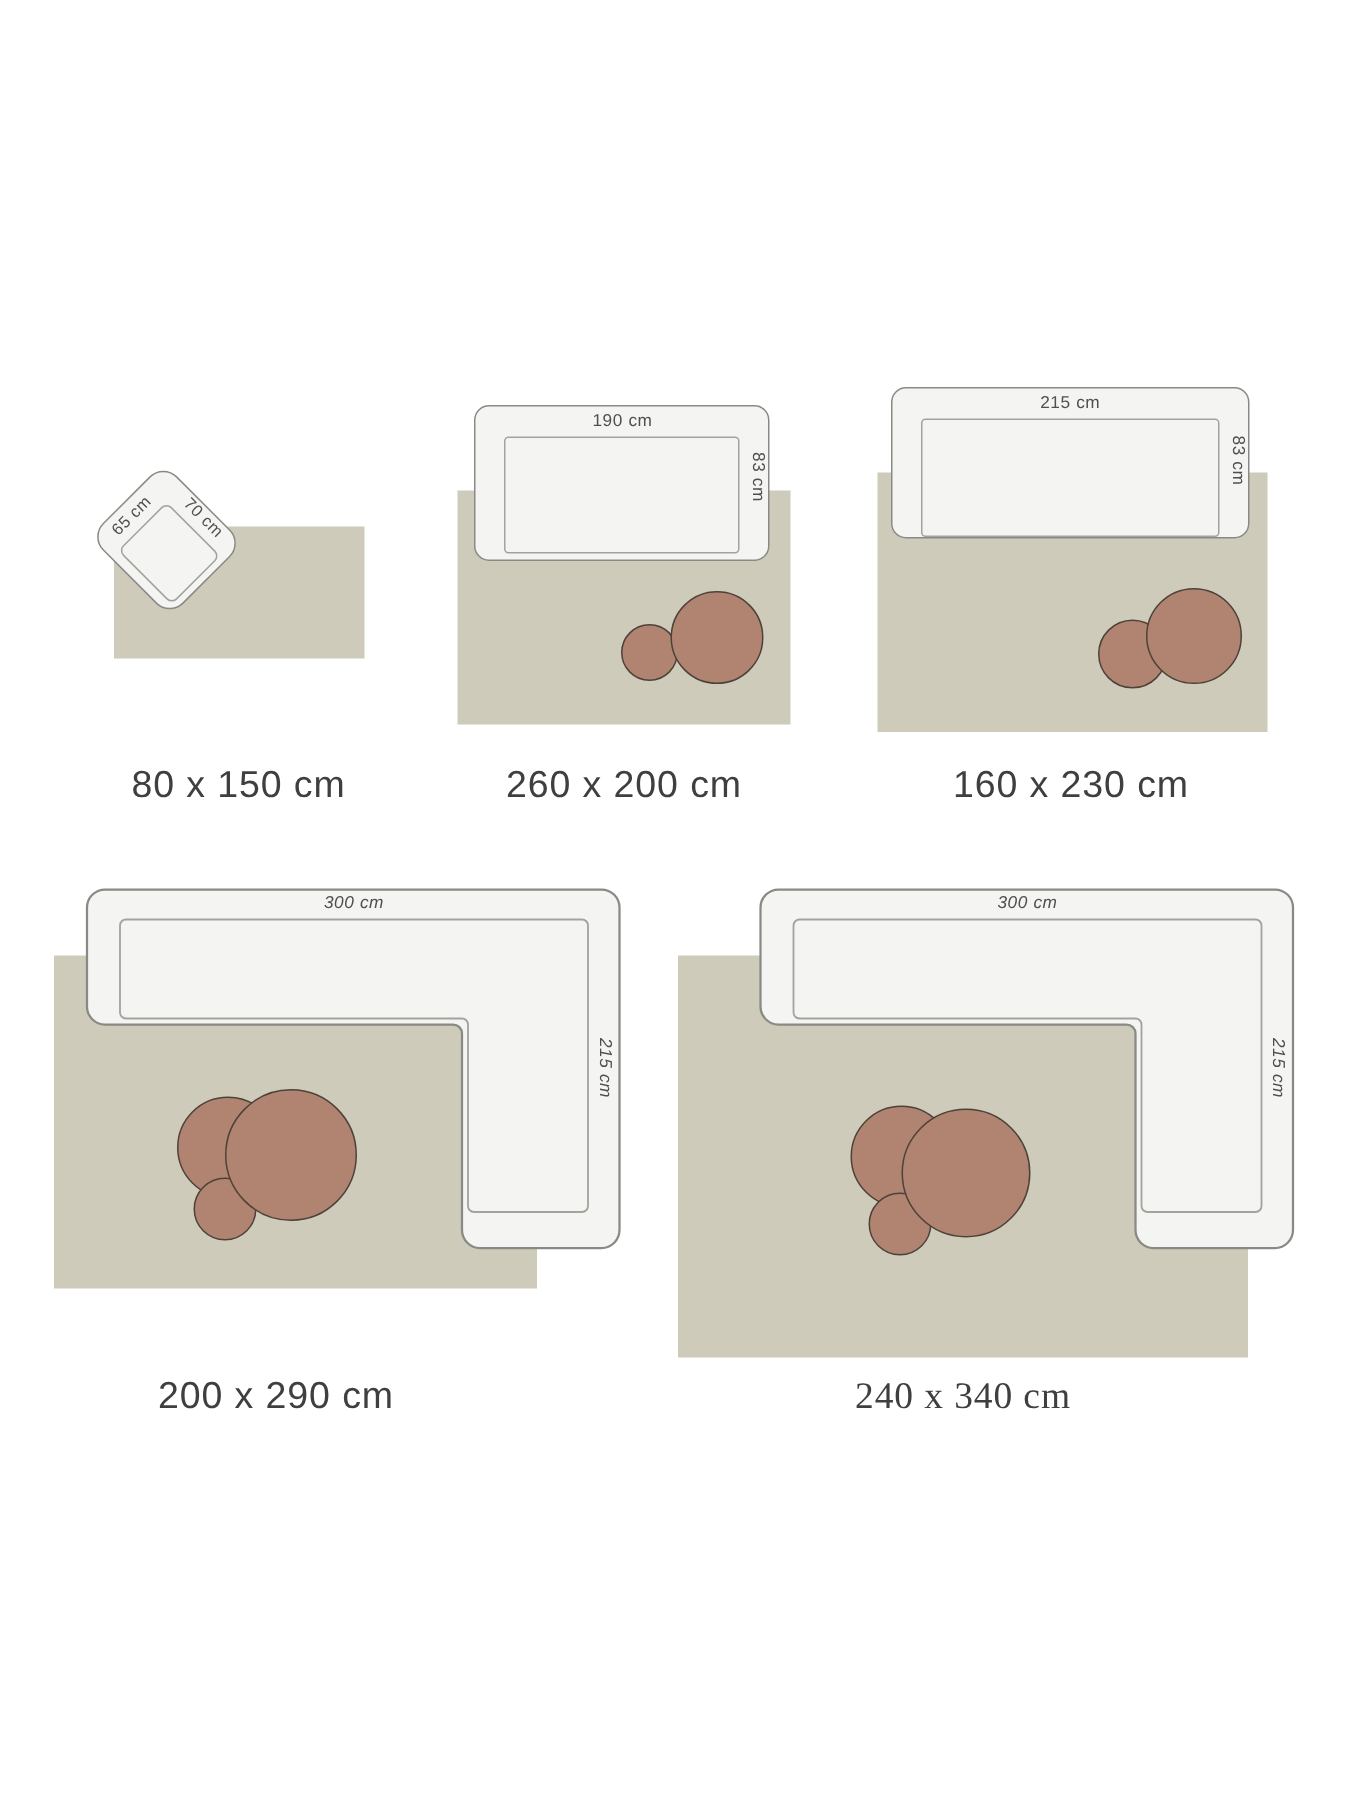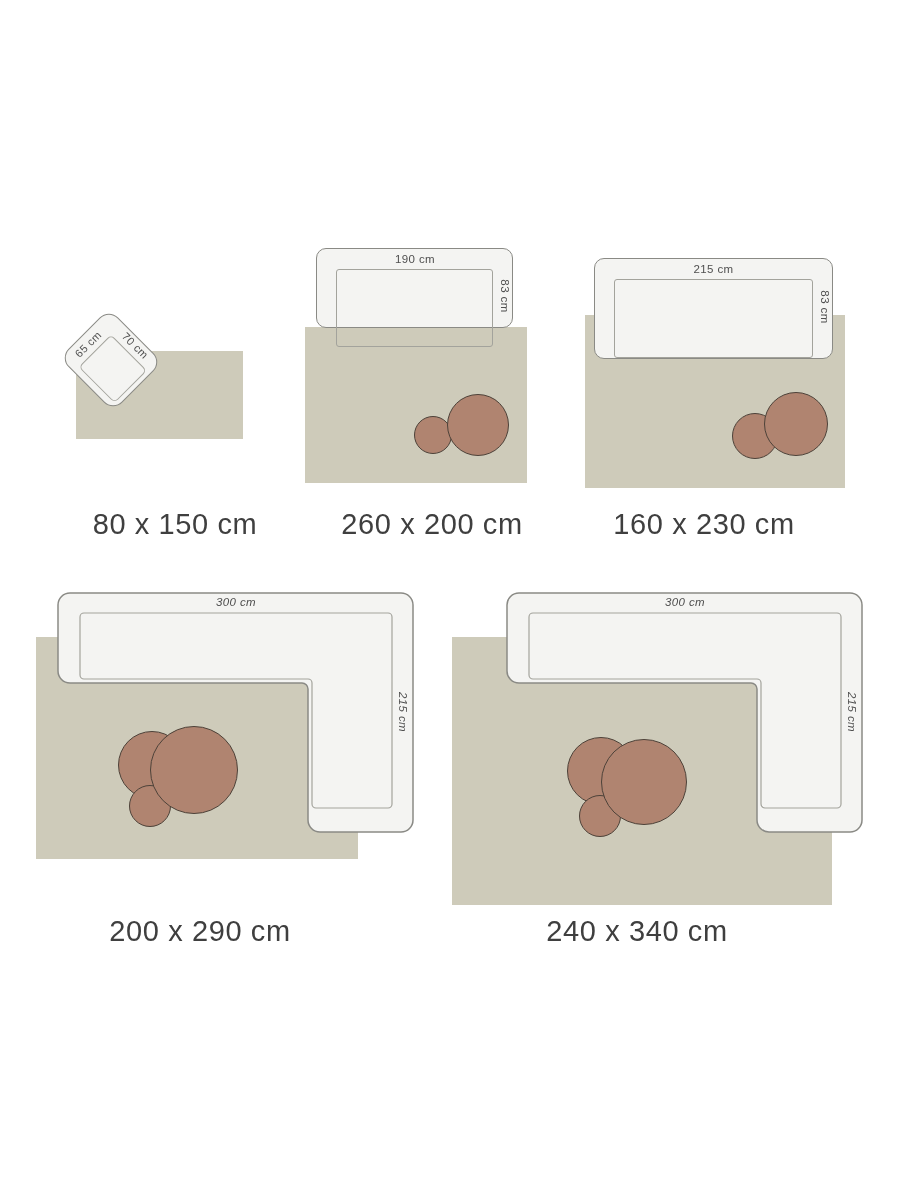--- a/index.html
+++ b/index.html
@@ -27,22 +27,22 @@
     white-space:nowrap; transform:translate(-50%,-50%); line-height:1;
   }
   .dim.v { transform:translate(-50%,-50%) rotate(90deg); }
   .dim.chair-dim { font-size:11px; }
   .ctable {
     position:absolute; background:#b08470;
     border:1.5px solid #4d4239; border-radius:50%;
   }
   .size-label {
     position:absolute; transform:translate(-50%,-50%);
-    font-size:29px; font-weight:300; color:#3f3f3f;
-    letter-spacing:0.6px; white-space:nowrap; line-height:1;margin-left:16px;
+    font-size:25px; font-weight:300; color:#3f3f3f;
+    letter-spacing:0.6px; white-space:nowrap; line-height:1;
   }
   .lsofa { position:absolute;font-style:italic; }
   .lsofa svg { display:block; overflow:visible; }
   .lsofa .outer { fill:#f4f4f2; stroke:#8a8a85; stroke-width:1.5; }
   .lsofa .inner { fill:none; stroke:#a3a39c; stroke-width:1.2; }
 </style>
 </head>
 <body>
 
 <div class="canvas">
@@ -52,40 +52,40 @@
     <div class="chair" style="left:76px; top:322px; width:70px; height:76px;">
       <div class="seat" style="left:6px; top:19px; width:46px; height:51px;"></div>
       <div class="dim chair-dim" style="left:29px; top:10px;">65 cm</div>
       <div class="dim chair-dim v" style="left:61px; top:44px;">70 cm</div>
     </div>
     <div class="size-label" style="left:159px; top:524px;">80 x 150 cm</div>
   </div>
 
   <div>
     <div class="rug" style="left:305px; top:327px; width:222px; height:156px;"></div>
-    <div class="sofa" style="left:316px; top:248px; width:197px; height:80px;">
+    <div class="sofa" style="left:316px; top:270px; width:197px; height:104px;">
       <div class="seat" style="left:19px; top:20px; width:157px; height:78px;"></div>
       <div class="dim" style="left:98px; top:10.5px;">190 cm</div>
       <div class="dim v" style="left:186.5px; top:47px;">83 cm</div>
     </div>
     <div class="ctable" style="left:414px; top:416px; width:38px; height:38px;"></div>
     <div class="ctable" style="left:447px; top:394px; width:62px; height:62px;"></div>
     <div class="size-label" style="left:416px; top:524px;">260 x 200 cm</div>
   </div>
 
   <div>
     <div class="rug" style="left:585px; top:315px; width:260px; height:173px;"></div>
     <div class="sofa" style="left:594px; top:258px; width:239px; height:101px;">
       <div class="seat" style="left:19px; top:20px; width:199px; height:79px;"></div>
       <div class="dim" style="left:118.5px; top:10.5px;">215 cm</div>
       <div class="dim v" style="left:228.5px; top:48px;">83 cm</div>
     </div>
     <div class="ctable" style="left:732px; top:413px; width:46px; height:46px;"></div>
     <div class="ctable" style="left:764px; top:392px; width:64px; height:64px;"></div>
-    <div class="size-label" style="left:688px; top:524px;">160 x 230 cm</div>
+    <div class="size-label" style="left:714px; top:524px;">160 x 230 cm</div>
   </div>
 
   <div>
     <div class="rug" style="left:36px; top:637px; width:322px; height:222px;"></div>
     <div class="lsofa" style="left:58px; top:593px; width:355px; height:239px;">
       <svg width="355" height="239" viewBox="0 0 355 239">
         <path class="outer" d="M 12,0 H 343 A 12,12 0 0 1 355,12 V 227 A 12,12 0 0 1 343,239 H 262 A 12,12 0 0 1 250,227 V 96 A 6,6 0 0 0 244,90 H 12 A 12,12 0 0 1 0,78 V 12 A 12,12 0 0 1 12,0 Z"></path>
         <path class="inner" d="M 26,20 H 330 A 4,4 0 0 1 334,24 V 211 A 4,4 0 0 1 330,215 H 258 A 4,4 0 0 1 254,211 V 90 A 4,4 0 0 0 250,86 H 26 A 4,4 0 0 1 22,82 V 24 A 4,4 0 0 1 26,20 Z"></path>
       </svg>
       <div class="dim" style="left:178px; top:10px;">300 cm</div>
@@ -103,16 +103,16 @@
       <svg width="355" height="239" viewBox="0 0 355 239">
         <path class="outer" d="M 12,0 H 343 A 12,12 0 0 1 355,12 V 227 A 12,12 0 0 1 343,239 H 262 A 12,12 0 0 1 250,227 V 96 A 6,6 0 0 0 244,90 H 12 A 12,12 0 0 1 0,78 V 12 A 12,12 0 0 1 12,0 Z"></path>
         <path class="inner" d="M 26,20 H 330 A 4,4 0 0 1 334,24 V 211 A 4,4 0 0 1 330,215 H 258 A 4,4 0 0 1 254,211 V 90 A 4,4 0 0 0 250,86 H 26 A 4,4 0 0 1 22,82 V 24 A 4,4 0 0 1 26,20 Z"></path>
       </svg>
       <div class="dim" style="left:178px; top:10px;">300 cm</div>
       <div class="dim v" style="left:344px; top:119px;">215 cm</div>
     </div>
     <div class="ctable" style="left:567px; top:737px; width:68px; height:68px;"></div>
     <div class="ctable" style="left:579px; top:795px; width:42px; height:42px;"></div>
     <div class="ctable" style="left:601px; top:739px; width:86px; height:86px;"></div>
-    <div class="size-label" style="left:621px; top:931px;">240 x 340 cm</div>
+    <div class="size-label" style="left:642px; top:931px;font-family:Liberation Serif, serif;">240 x 340 cm</div>
   </div>
 
 </div>
 
 </body></html>

